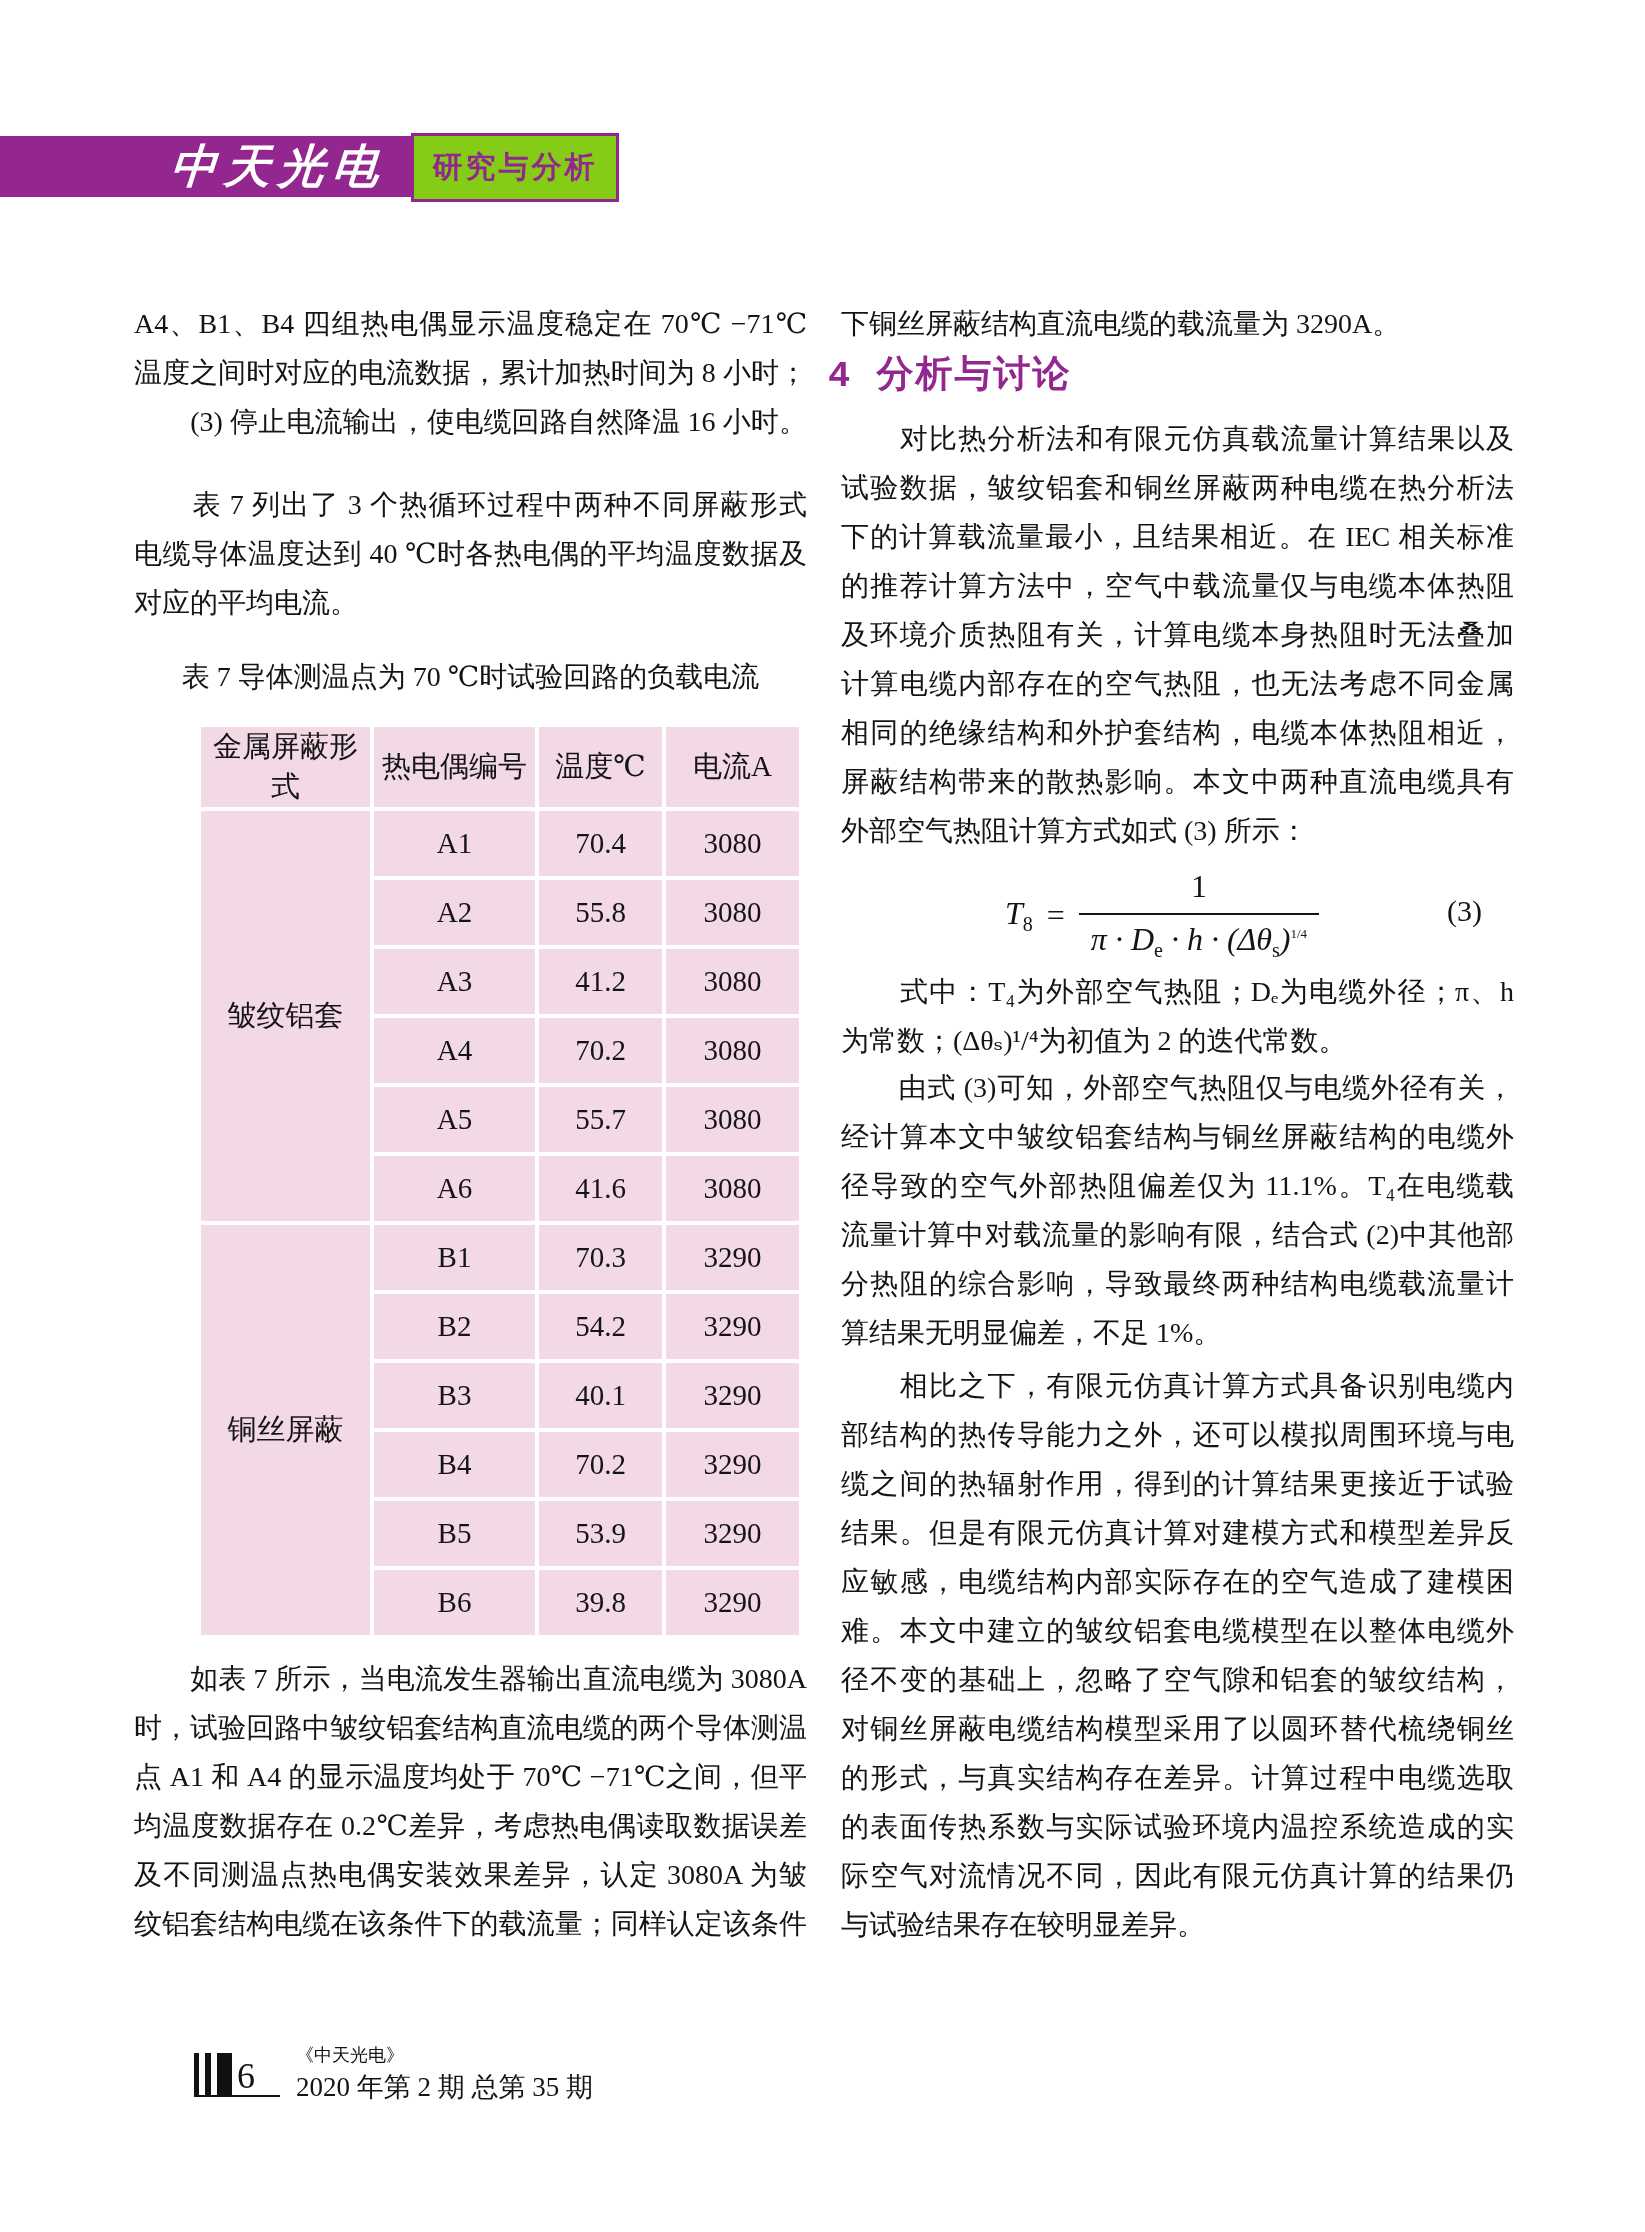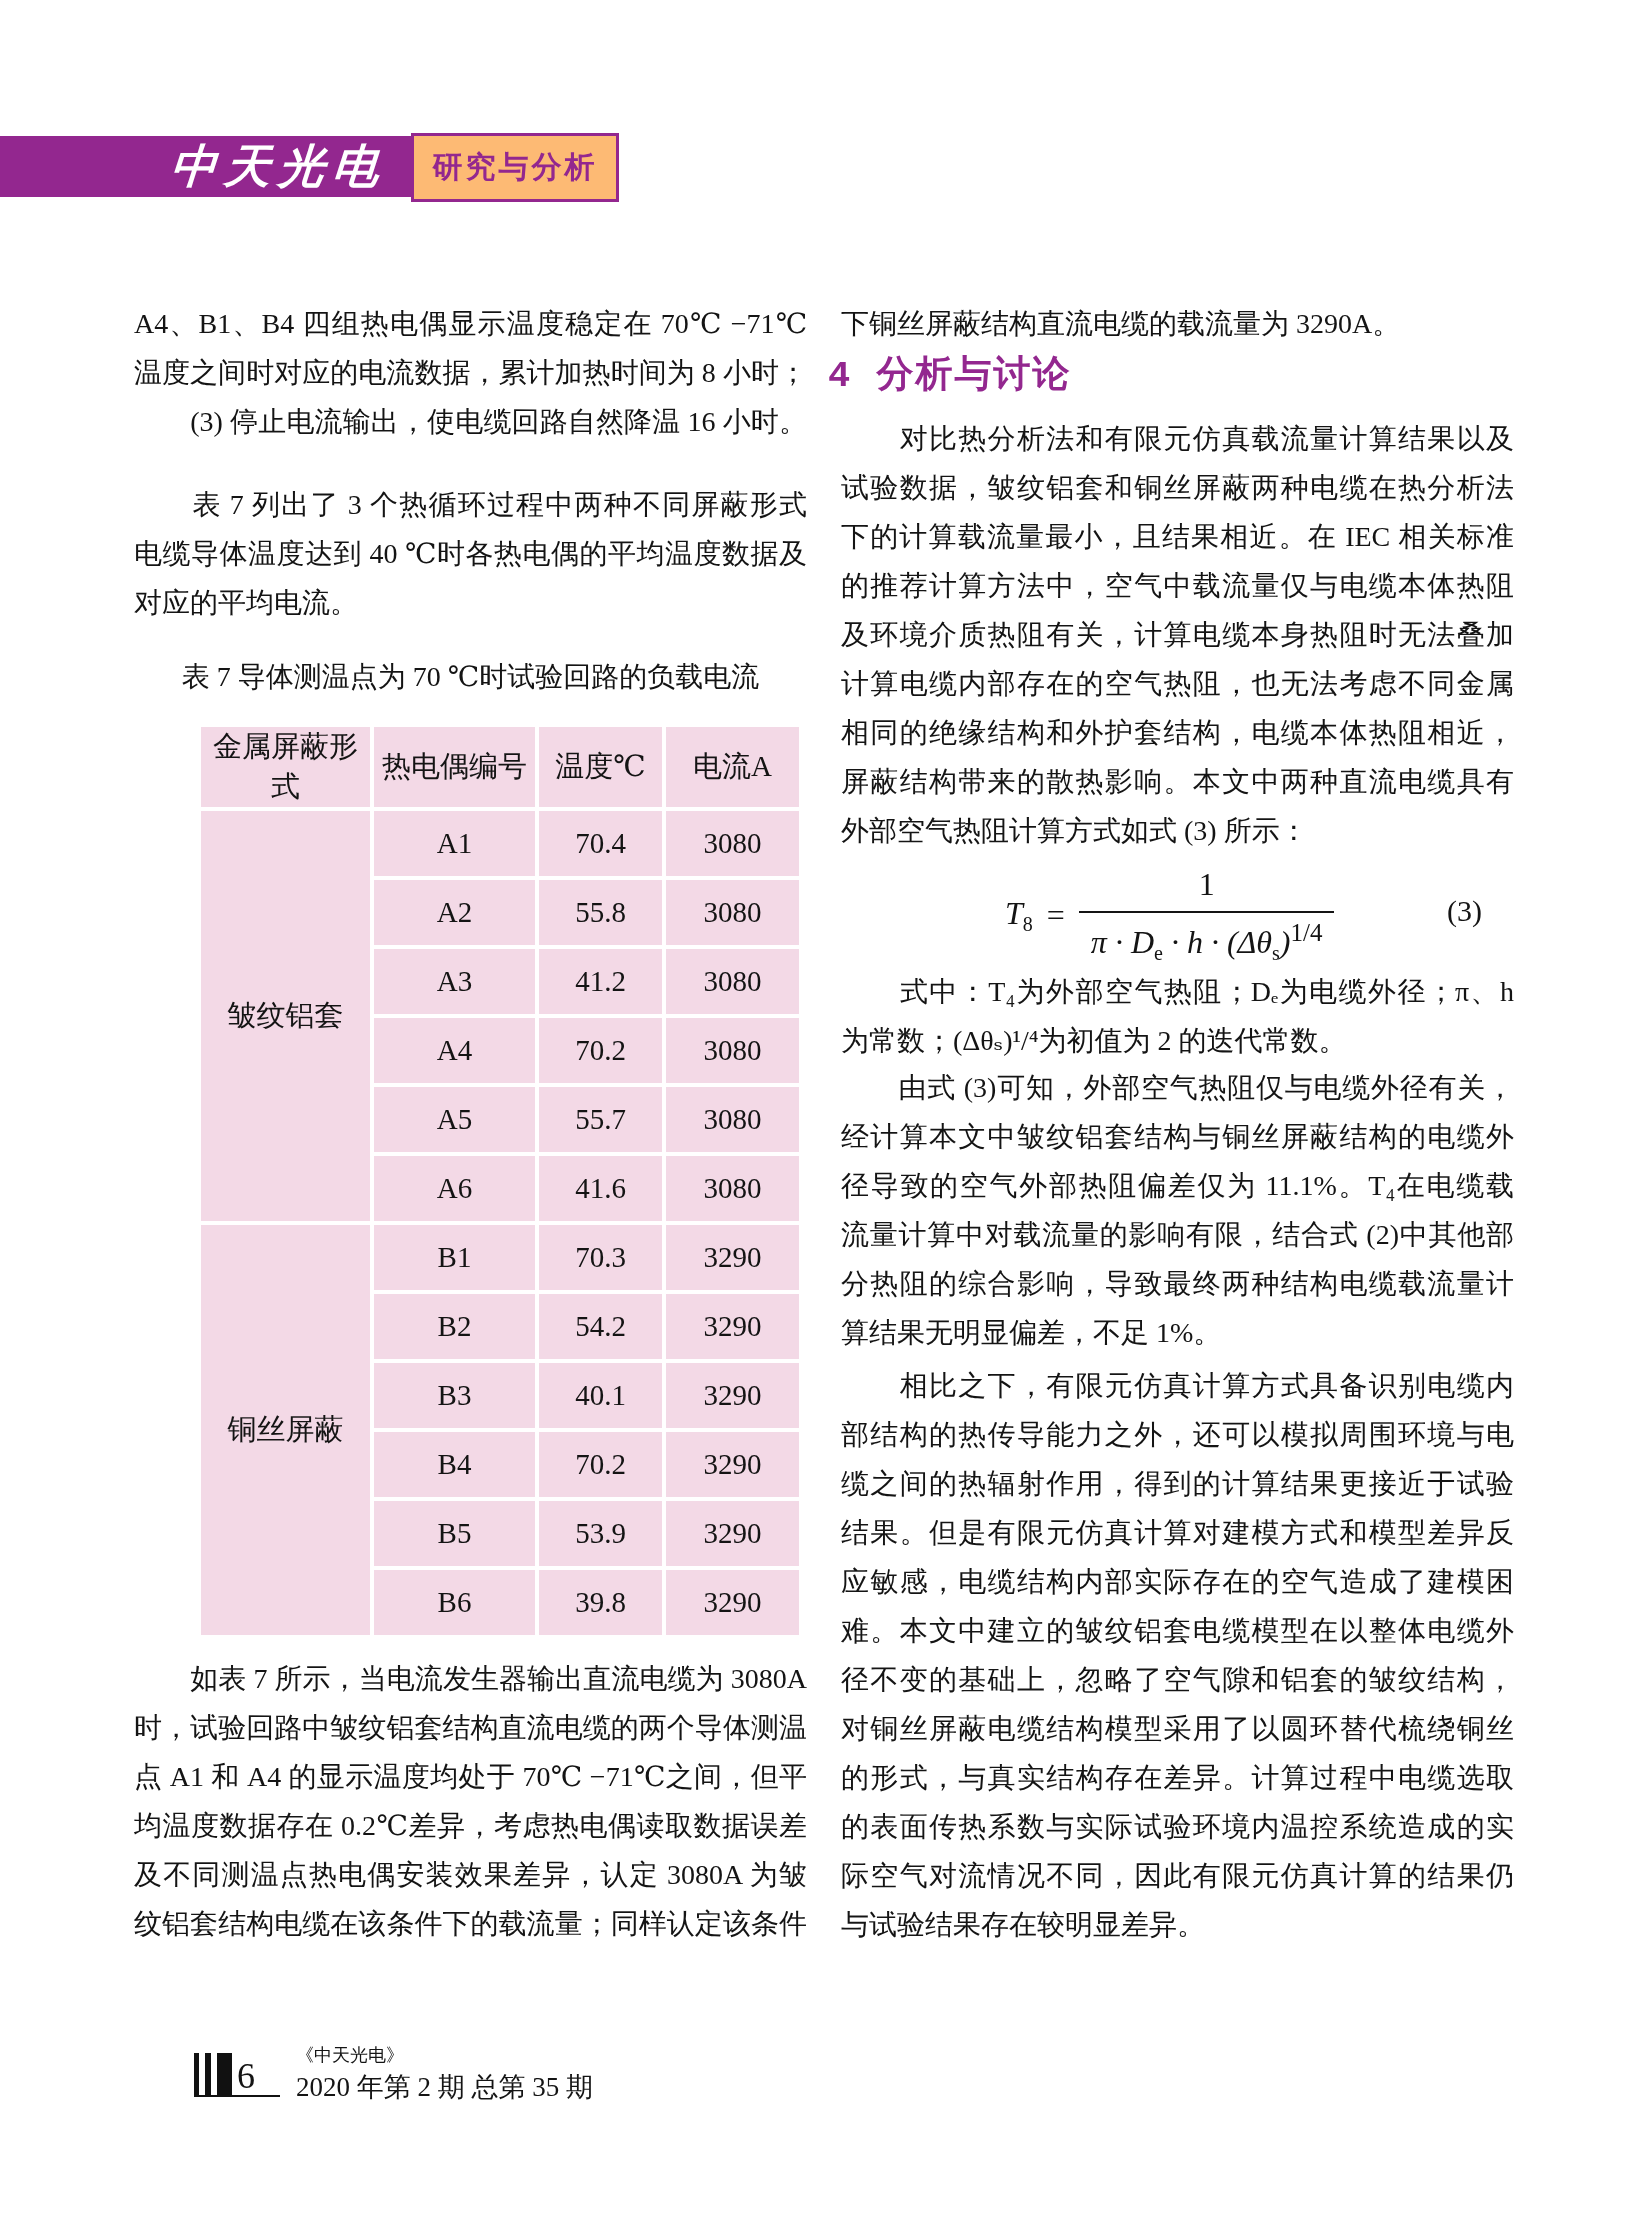--- a/index.html
+++ b/index.html
@@ -5,21 +5,21 @@
   html,body{margin:0;padding:0;}
   body{width:1646px;height:2233px;background:#ffffff;overflow:hidden;
        font-family:"Liberation Serif","DejaVu Serif",serif;color:#141414;}
   #page{position:relative;width:1646px;height:2233px;background:#fff;}
 
   
   .hdr-bar{position:absolute;left:0;top:136px;width:411px;height:61px;background:#93278F;}
   .hdr-logo{position:absolute;left:149px;top:0;width:259px;height:61px;line-height:61px;
             text-align:center;color:#fff;font-size:46px;font-weight:bold;font-style:italic;
             letter-spacing:8px;transform:skewX(-4deg);}
-  .hdr-box{position:absolute;left:411px;top:133px;width:208px;height:69px;background:#fdba74;
+  .hdr-box{position:absolute;left:411px;top:133px;width:208px;height:69px;background:#84cc16;
            border:3px solid #93278F;box-sizing:border-box;display:flex;align-items:center;justify-content:center;}
   .hdr-tag{color:#93278F;font-size:30px;font-weight:bold;letter-spacing:3px;
            font-family:"Liberation Sans","DejaVu Sans",sans-serif;}
 
   
   .block{position:absolute;width:673px;}
   .line{height:49px;line-height:49px;font-size:28px;white-space:nowrap;
         text-align:justify;text-align-last:justify;text-justify:inter-character;overflow:visible;}
   .line.end{text-align:left;text-align-last:left;}
   .subhead{position:absolute;width:673px;height:49px;line-height:49px;font-size:30px;font-weight:bold;}
@@ -38,21 +38,21 @@
   
   .formula{position:absolute;left:841px;top:856px;width:673px;height:119px;
            font-size:32px;display:flex;align-items:center;}
   .formula .pad{width:164px;flex:none;}
   .f-lhs i,.frac i{font-style:italic;}
   .f-lhs sub,.frac sub{font-size:20px;}
   .f-eq{margin:0 14px;}
   .frac{display:inline-block;text-align:center;vertical-align:middle;}
   .frac .num{display:block;padding:0 12px 8px 12px;border-bottom:2px solid #141414;}
   .frac .den{display:block;padding:6px 12px 0 12px;white-space:nowrap;}
-  .frac sup{font-size:25px;}
+  .frac sup{font-size:13px;}
   .f-tag{position:absolute;right:32px;top:38px;font-size:30px;}
 
   
   .foot-bars{position:absolute;left:194px;top:2053px;height:42px;display:flex;align-items:flex-end;}
   .foot-bars i{display:block;background:#111;height:42px;}
   .foot-bars i.b1{width:5px;margin-right:6px;}
   .foot-bars i.b2{width:6px;margin-right:6px;}
   .foot-bars i.b3{width:15px;}
   .foot-page{position:absolute;left:237px;top:2056px;height:40px;line-height:40px;font-size:36px;}
   .foot-rule{position:absolute;left:194px;top:2095px;width:86px;height:2px;background:#111;}

